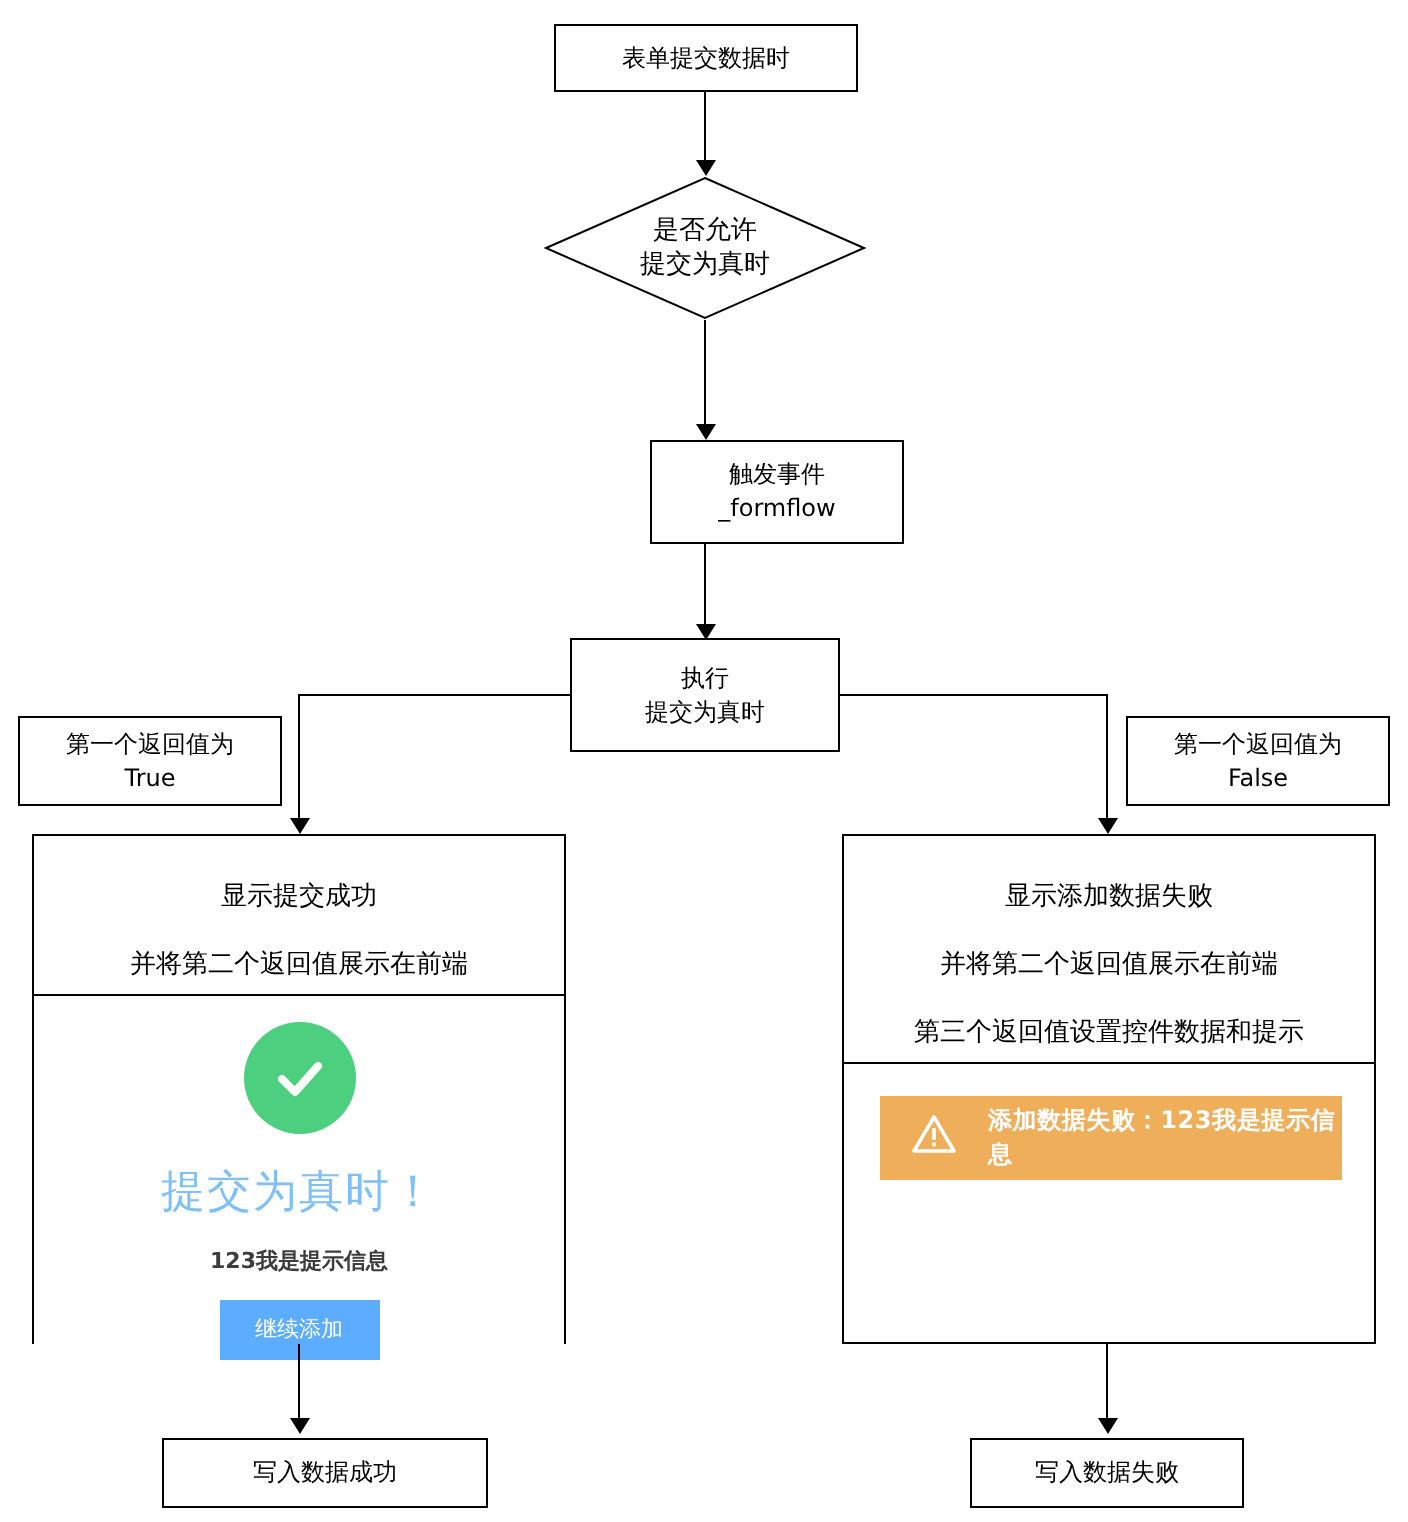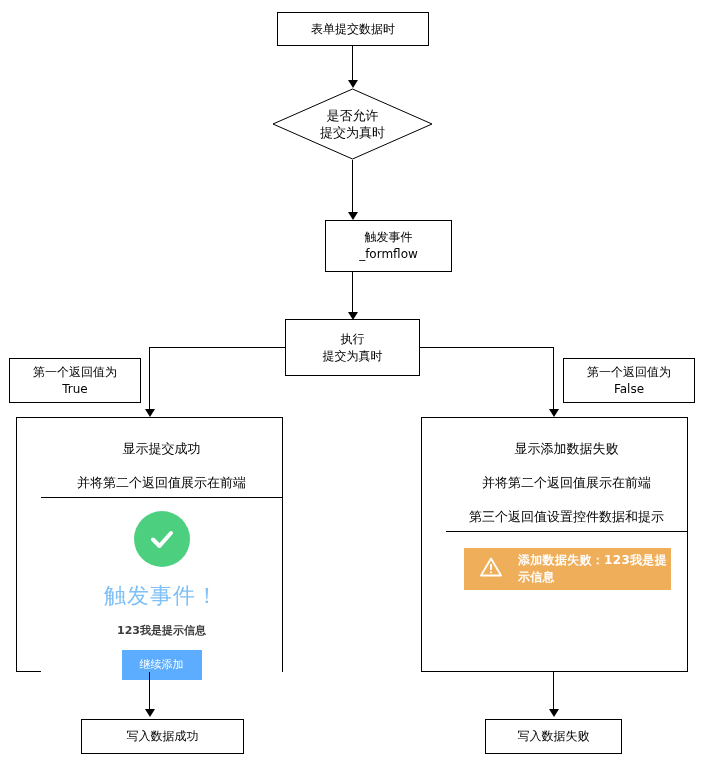--- a/index.html
+++ b/index.html
@@ -79,21 +79,20 @@
   }
 
   
   .panel {
     position: absolute;
     box-sizing: border-box;
     border: 1px solid #000;
     background: #fff;
     display: flex;
     flex-direction: column;
-    padding-left: 24px;
   }
   .panel-header {
     box-sizing: border-box;
     border-bottom: 1px solid #000;
     text-align: center;
     font-size: 13px;
     line-height: 17px;
     color: #000;
     padding: 5px 4px 6px 4px;
     white-space: pre-line;
@@ -223,21 +222,21 @@
     <div class="panel-header">
       <span>显示提交成功</span><br>
       <span>并将第二个返回值展示在前端</span>
     </div>
     <div class="panel-body success-body">
       <div class="check-circle">
         <svg width="32" height="32" viewBox="0 0 32 32">
           <polyline points="7,16.5 13.5,23 25,10" fill="none" stroke="#ffffff" stroke-width="4" stroke-linecap="round" stroke-linejoin="round"></polyline>
         </svg>
       </div>
-      <div class="success-title">触发事件！</div>
+      <div class="success-title">提交为真时！</div>
       <div class="success-msg">123我是提示信息</div>
       <button class="success-btn">继续添加</button>
     </div>
   </div>
 
   <div class="panel" style="left:421px; top:417px; width:267px; height:255px;">
     <div class="panel-header">
       <span>显示添加数据失败</span><br>
       <span>并将第二个返回值展示在前端</span><br>
       <span>第三个返回值设置控件数据和提示</span>

